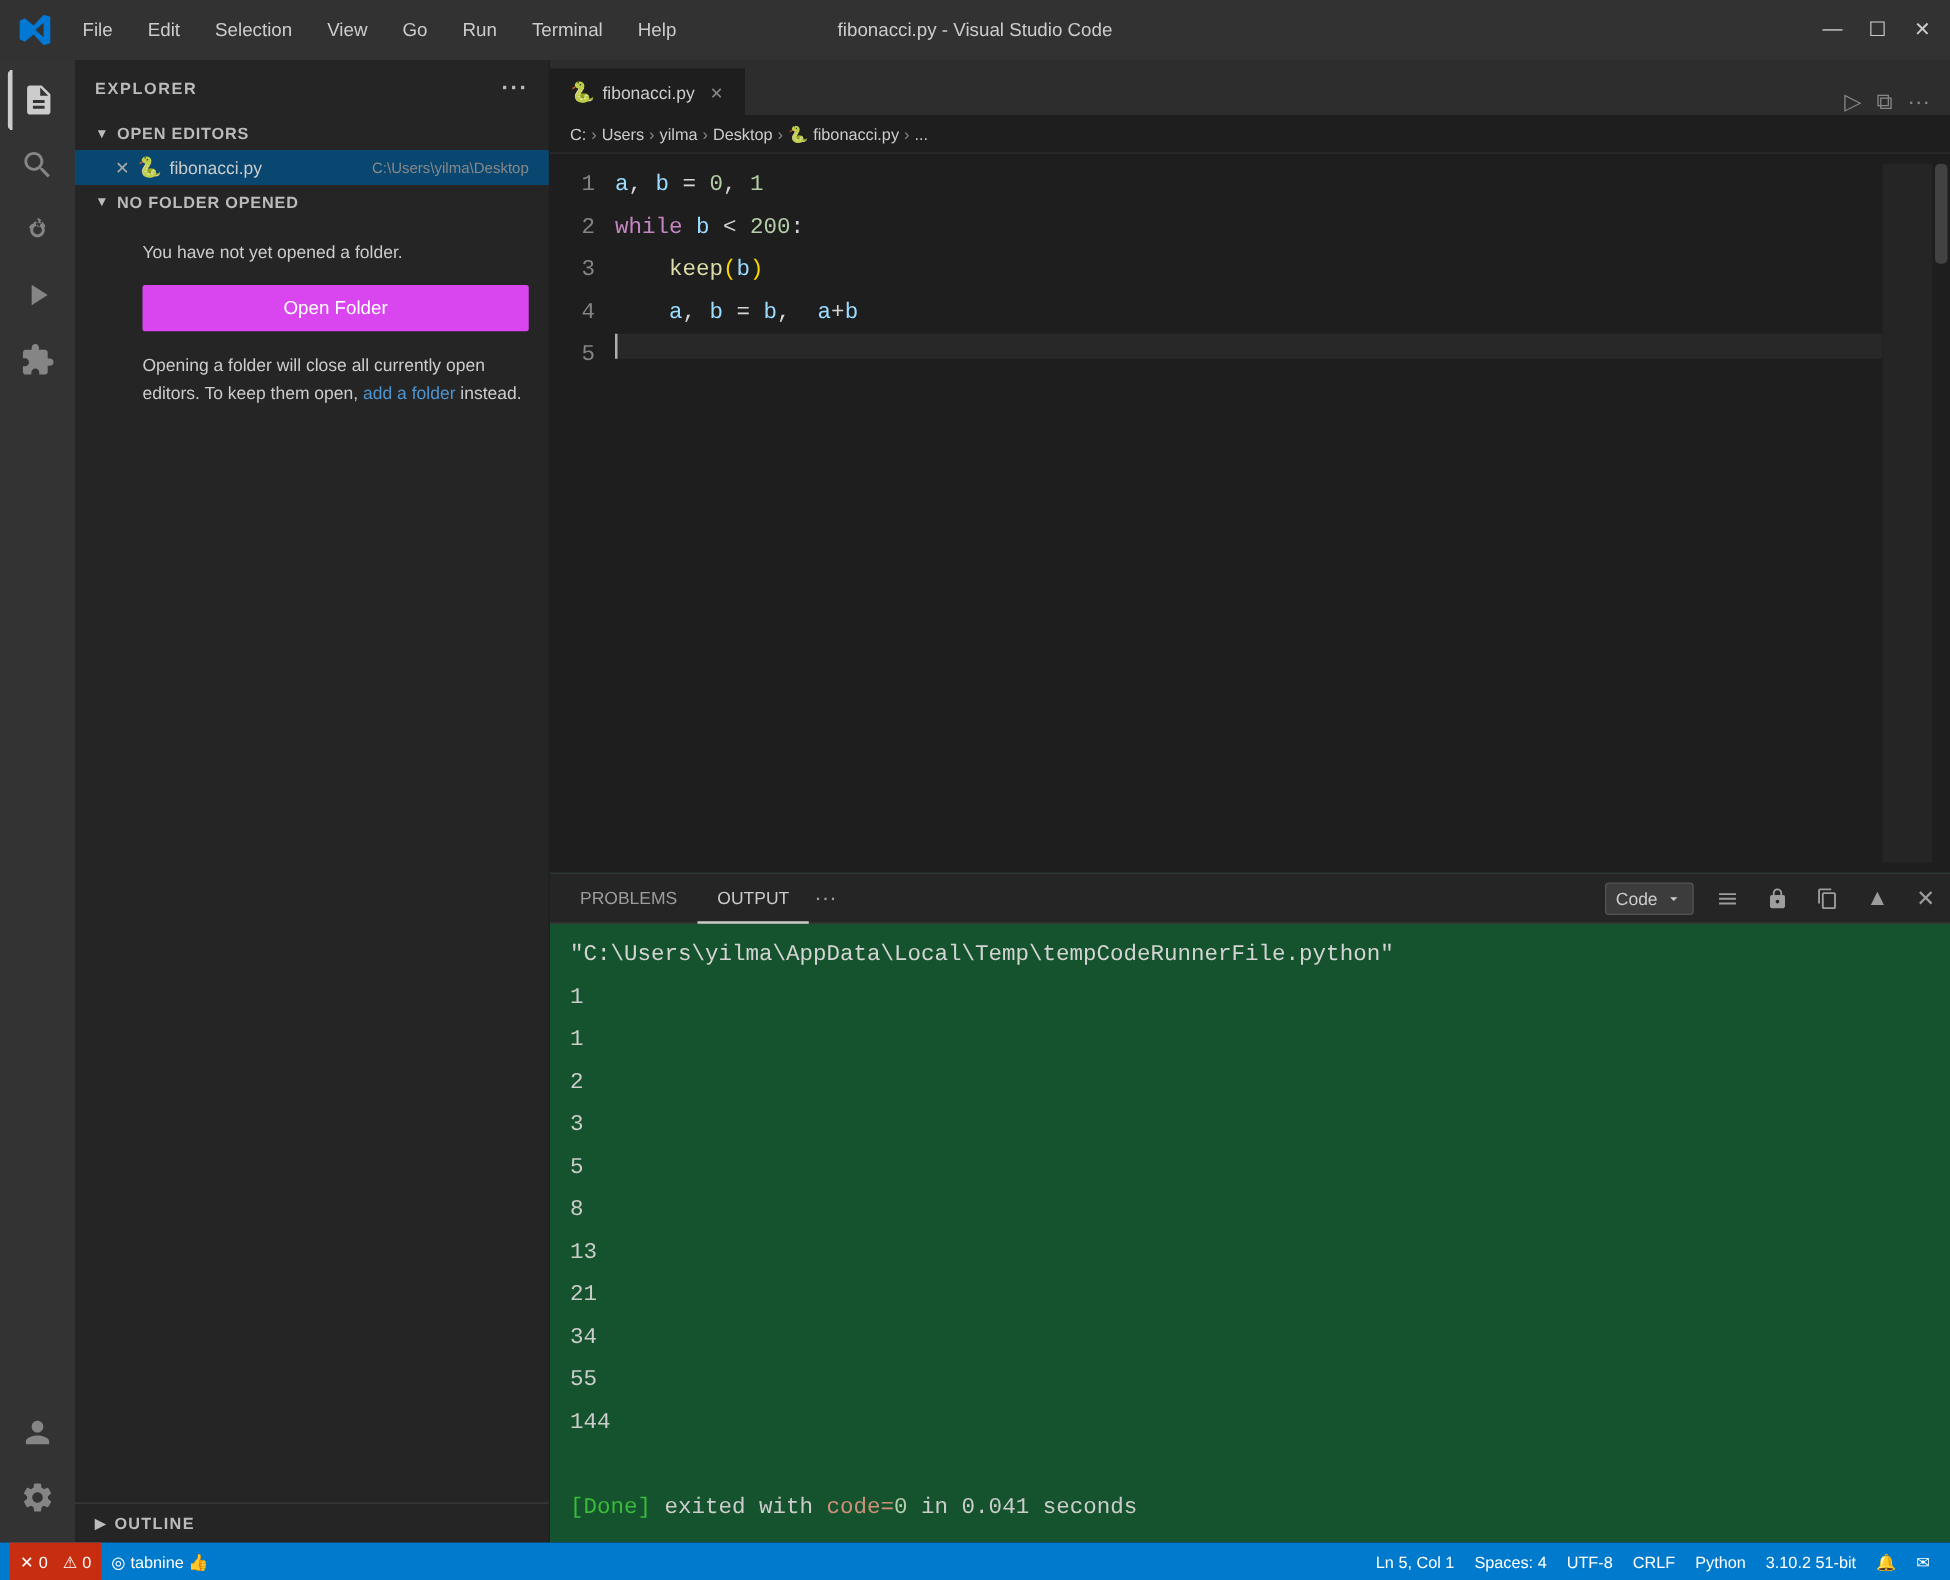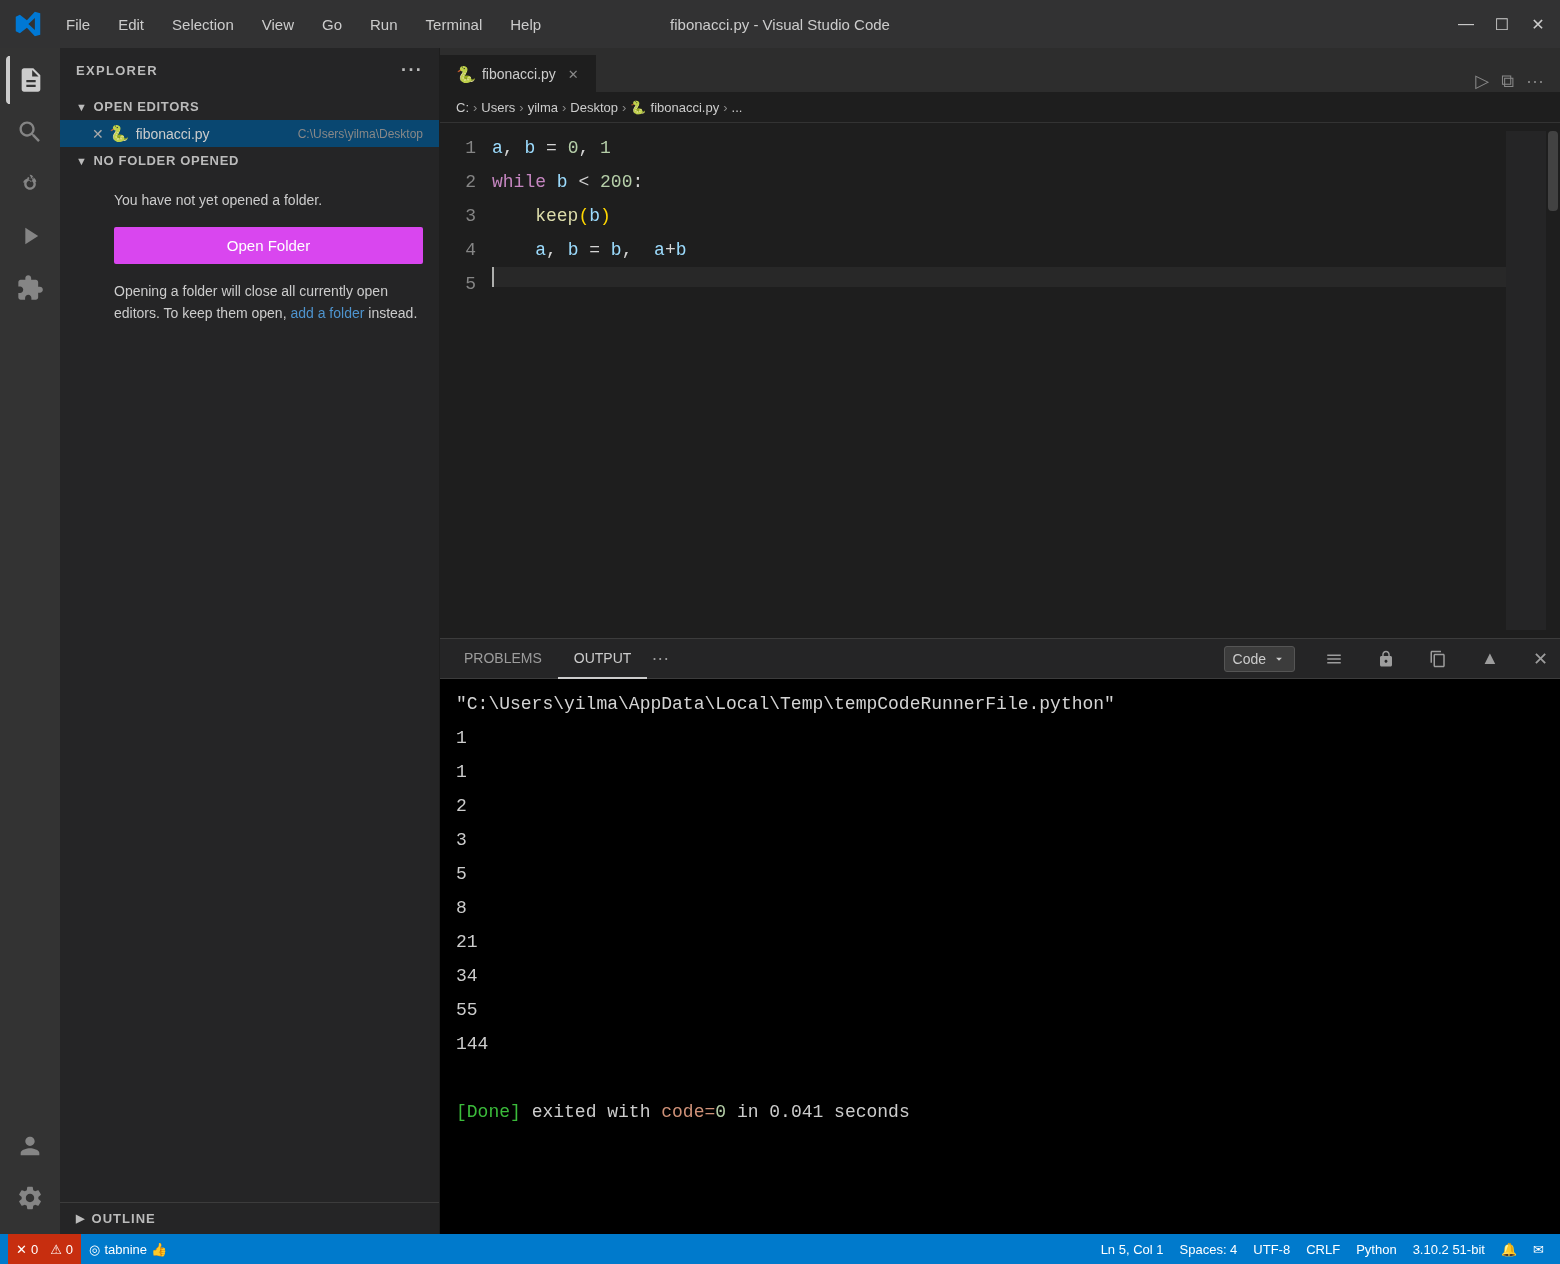--- a/index.html
+++ b/index.html
@@ -386,22 +386,22 @@
       top: 0;
       left: 2px;
       right: 2px;
       height: 80px;
       background: #424242;
       border-radius: 4px;
     }
 
     
     .panel {
-      height: 596px;
-      background: #000000;
+      height: 536px;
+      background: #14532d;
       display: flex;
       flex-direction: column;
       border-top: 1px solid #3c3c3c;
       flex-shrink: 0;
     }
     .panel-tabs {
       height: 40px;
       background: #252526;
       display: flex;
       align-items: center;
@@ -426,21 +426,21 @@
     .panel-tab-more {
       color: #9d9d9d;
       font-size: 18px;
       margin-left: 4px;
       cursor: pointer;
     }
     .panel-actions {
       margin-left: auto;
       display: flex;
       align-items: center;
-      gap: 26px;
+      gap: 14px;
       color: #9d9d9d;
     }
     .panel-action-btn {
       cursor: pointer;
       font-size: 18px;
       display: flex;
       align-items: center;
       padding: 4px;
     }
     .panel-dropdown {
@@ -729,20 +729,21 @@
         </div>
       </div>
       <div class="panel-content">
         <span class="output-path">"C:\Users\yilma\AppData\Local\Temp\tempCodeRunnerFile.python"</span>
         <span class="output-line">1</span>
         <span class="output-line">1</span>
         <span class="output-line">2</span>
         <span class="output-line">3</span>
         <span class="output-line">5</span>
         <span class="output-line">8</span>
+        <span class="output-line">13</span>
         <span class="output-line">21</span>
         <span class="output-line">34</span>
         <span class="output-line">55</span>
         <span class="output-line">144</span>
         <br>
         <span>
           <span class="output-done-bracket">[Done]</span>
           <span class="output-done-text"> exited with </span>
           <span class="output-code-kw">code=</span><span class="output-code-val">0</span>
           <span class="output-done-text"> in 0.041 seconds</span>

